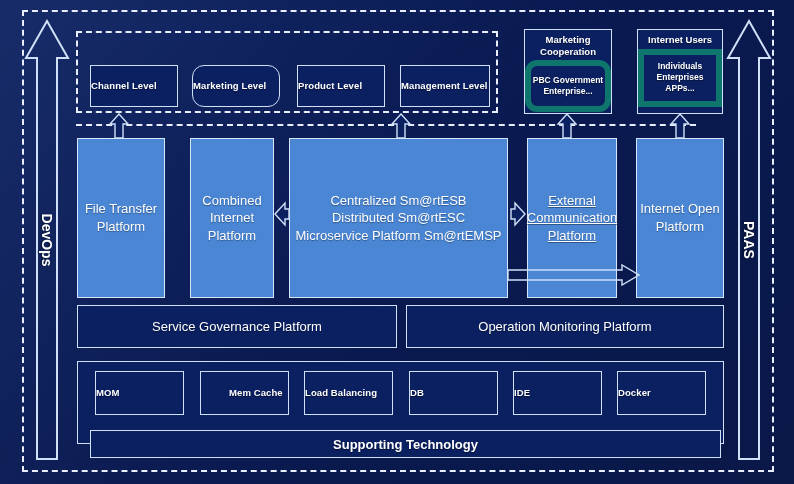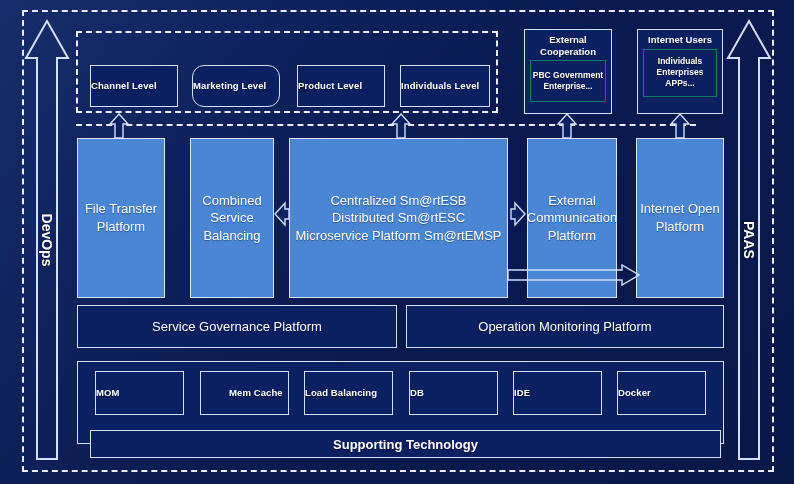--- a/index.html
+++ b/index.html
@@ -100,21 +100,21 @@
   .group-title {
     font-weight: bold;
     font-size: 9.5px;
     line-height: 1.22;
     text-align: center;
     padding-top: 4px;
     text-shadow: 0 1px 1px rgba(0,0,0,.5);
   }
   .group-inner {
     background: #0b2061;
-    border: 1px solid #0f766e;
+    border: 6px solid #0f766e;
     font-size: 8.5px;
     font-weight: bold;
     line-height: 1.3;
     text-align: center;
     display: flex;
     align-items: center;
     justify-content: center;
     text-shadow: 0 1px 1px rgba(0,0,0,.5);
   }
 
@@ -179,28 +179,28 @@
   <div class="abs navy-box" style="left:90px; top:65px; width:88px; height:42px;">
     <span>Channel Level</span>
   </div>
   <div class="abs navy-box" style="left:192px; top:65px; width:88px; height:42px;border-radius:12px;">
     <span>Marketing Level</span>
   </div>
   <div class="abs navy-box" style="left:297px; top:65px; width:88px; height:42px;">
     <span>Product Level</span>
   </div>
   <div class="abs navy-box" style="left:400px; top:65px; width:90px; height:42px;">
-    <span>Individuals Level</span>
+    <span>Management Level</span>
   </div>
 
   <div class="abs level-sep"></div>
 
   <div class="abs group-box" style="left:524px; top:29px; width:88px; height:85px;">
-    <div class="group-title">External Cooperation</div>
-    <div class="group-inner" style="width:74px; height:40px; margin-top:3px;">PBC Government Enterprise...</div>
+    <div class="group-title">Marketing Cooperation</div>
+    <div class="group-inner" style="width:74px; height:40px; margin-top:3px;border-radius:12px;">PBC Government Enterprise...</div>
   </div>
 
   <div class="abs group-box" style="left:637px; top:29px; width:86px; height:85px;">
     <div class="group-title">Internet Users</div>
     <div class="group-inner" style="width:72px; height:46px; margin-top:3px;">Individuals Enterprises APPs...</div>
   </div>
 
   <div class="abs" style="left:108px; top:113px; width:22px; height:26px;">
     <svg class="arrow-svg" width="22" height="26" viewBox="0 0 22 26" aria-hidden="true">
       <polygon points="11,1 20,11 15,11 15,25 7,25 7,11 2,11" fill="#0b2061" stroke="#cfe0f7" stroke-width="1.4"></polygon>
@@ -220,28 +220,28 @@
     <svg class="arrow-svg" width="22" height="26" viewBox="0 0 22 26" aria-hidden="true">
       <polygon points="11,1 20,11 15,11 15,25 7,25 7,11 2,11" fill="#0b2061" stroke="#cfe0f7" stroke-width="1.4"></polygon>
     </svg>
   </div>
 
   <div class="abs blue-box" style="left:77px; top:138px; width:88px; height:160px;">
     <span>File Transfer Platform</span>
   </div>
 
   <div class="abs blue-box" style="left:190px; top:138px; width:84px; height:160px;">
-    <span>Combined Service Balancing</span>
+    <span>Combined Internet Platform</span>
   </div>
 
   <div class="abs blue-box" style="left:289px; top:138px; width:219px; height:160px;">
     <span>Centralized Sm@rtESB<br>Distributed Sm@rtESC<br>Microservice Platform Sm@rtEMSP</span>
   </div>
 
-  <div class="abs blue-box" style="left:527px; top:138px; width:90px; height:160px;">
+  <div class="abs blue-box" style="left:527px; top:138px; width:90px; height:160px;text-decoration:underline;">
     <span>External Communication Platform</span>
   </div>
 
   <div class="abs blue-box" style="left:636px; top:138px; width:88px; height:160px;">
     <span>Internet Open Platform</span>
   </div>
 
   <div class="abs" style="left:274px; top:200px; width:16px; height:28px;">
     <svg class="arrow-svg" width="16" height="28" viewBox="0 0 16 28" aria-hidden="true">
       <polygon points="1,14 11,3 11,9 15,9 15,19 11,19 11,25" fill="#0b2061" stroke="#cfe0f7" stroke-width="1.4"></polygon>

